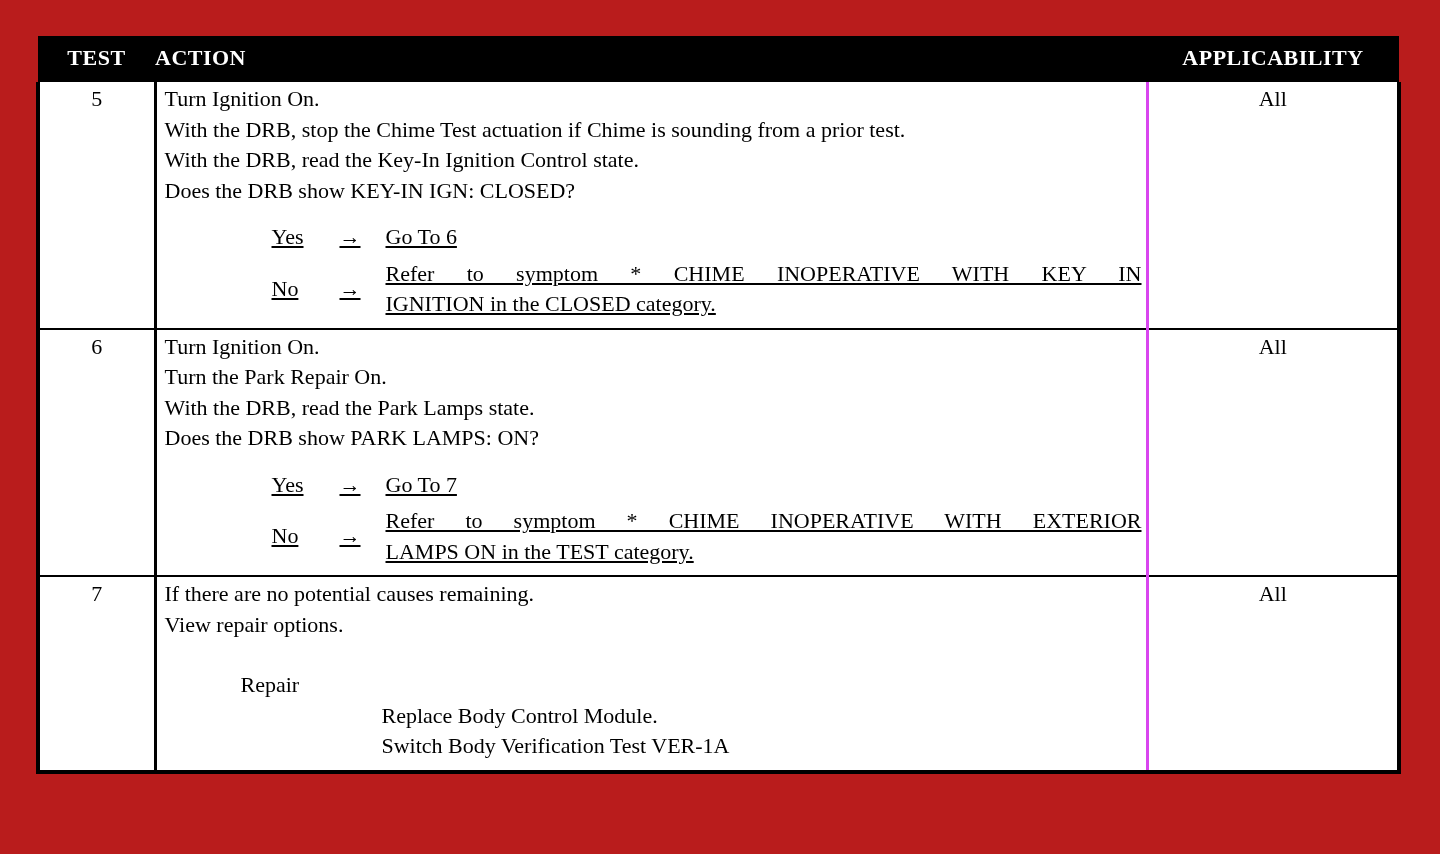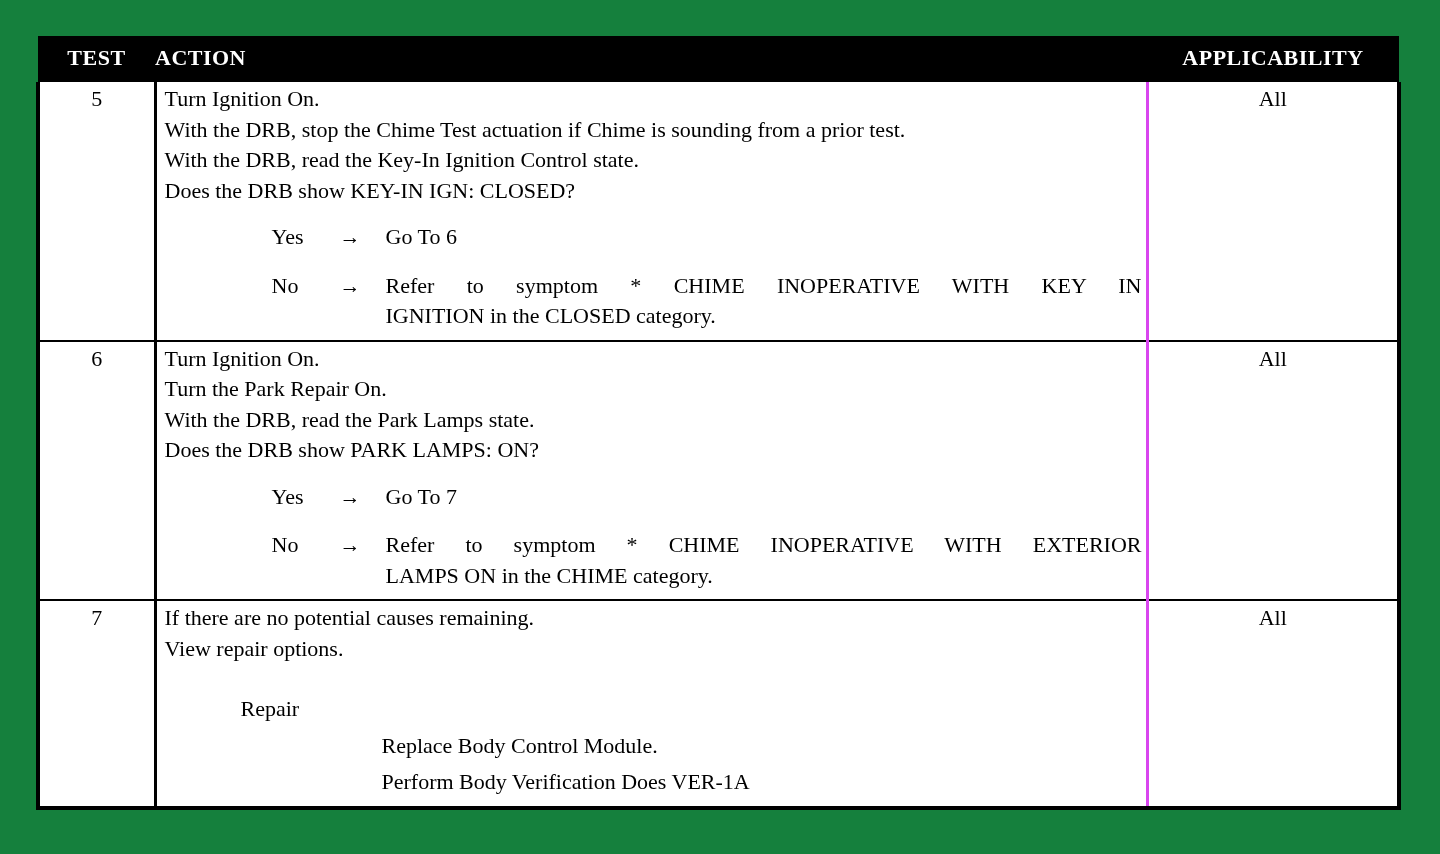--- a/index.html
+++ b/index.html
@@ -13,21 +13,21 @@
     height: 854px;
     font-family: "Liberation Serif", "DejaVu Serif", serif;
     color: #000000;
     overflow: hidden;
   }
 
   .page {
     position: relative;
     width: 1440px;
     height: 854px;
-    background: #15803d;
+    background: #b91c1c;
   }
 
   
   .table-wrap {
     position: absolute;
     left: 36px;
     top: 36px;
     width: 1361px;
   }
 
@@ -94,24 +94,25 @@
   }
 
   
   .stmt {
     white-space: nowrap;
   }
   .gap-sm { height: 16px; }
 
   .branch {
     display: flex;
-    align-items: flex-start;
+    align-items: center;
     margin-left: 107px;
-  }
-  .branch + .branch { margin-top: 18px; }
+    text-decoration: underline;
+  }
+  .branch + .branch { margin-top: 6px; }
   .branch .blabel {
     width: 68px;
     flex: 0 0 68px;
   }
   .branch .barrow {
     width: 46px;
     flex: 0 0 46px;
     font-size: 21px;
   }
   .branch .btext {
@@ -124,21 +125,21 @@
   }
   .btext .last {
     text-align: left;
     text-align-last: left;
     white-space: nowrap;
   }
   .btext .plain { white-space: nowrap; }
 
   .repair-block { margin-top: 30px; }
   .repair-head { margin-left: 76px; }
-  .repair-item { margin-left: 217px; white-space: nowrap; margin-top: 6px; }
+  .repair-item { margin-left: 217px; white-space: nowrap; }
 </style>
 </head>
 <body>
 
 <div class="page">
   <div class="table-wrap">
     <table class="diag">
       <colgroup>
         <col class="c-test">
         <col class="c-act">
@@ -199,37 +200,37 @@
               <span class="btext">
                 <span class="plain">Go To   7</span>
               </span>
             </div>
 
             <div class="branch">
               <span class="blabel">No</span>
               <span class="barrow">→</span>
               <span class="btext">
                 <div class="just">Refer to symptom * CHIME INOPERATIVE WITH EXTERIOR</div>
-                <div class="last">LAMPS ON in the CHIME category.</div>
+                <div class="last">LAMPS ON in the TEST category.</div>
               </span>
             </div>
           </td>
           <td class="cell-appl">All</td>
         </tr>
 
         <tr class="row-sep row-last">
           <td class="cell-test">7</td>
           <td class="cell-action">
             <div class="stmt">If there are no potential causes remaining.</div>
             <div class="stmt">View repair options.</div>
 
             <div class="repair-block">
               <div class="repair-head">Repair</div>
               <div class="repair-item">Replace Body Control Module.</div>
-              <div class="repair-item">Perform Body Verification Does VER-1A</div>
+              <div class="repair-item">Switch Body Verification Test VER-1A</div>
             </div>
           </td>
           <td class="cell-appl">All</td>
         </tr>
 
       </tbody>
     </table>
   </div>
 </div>
 

